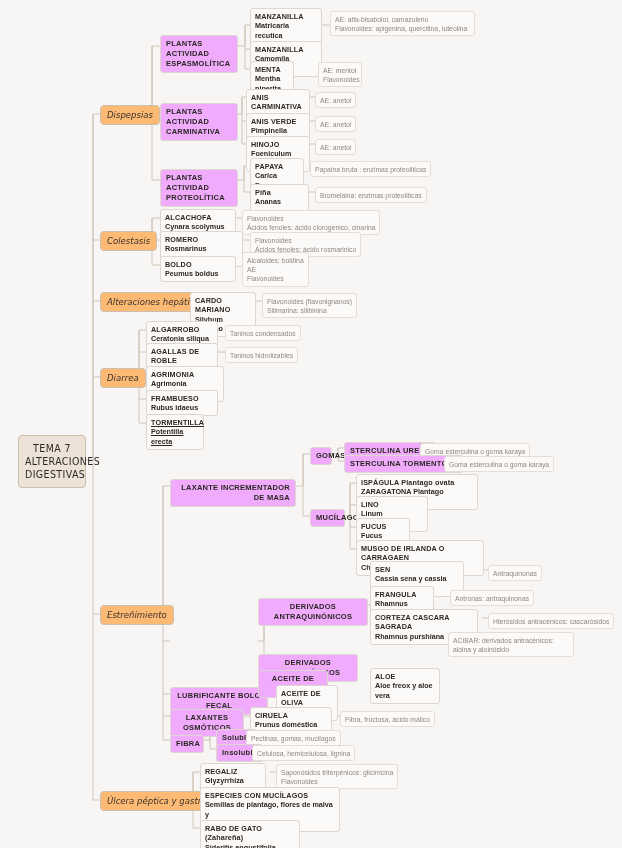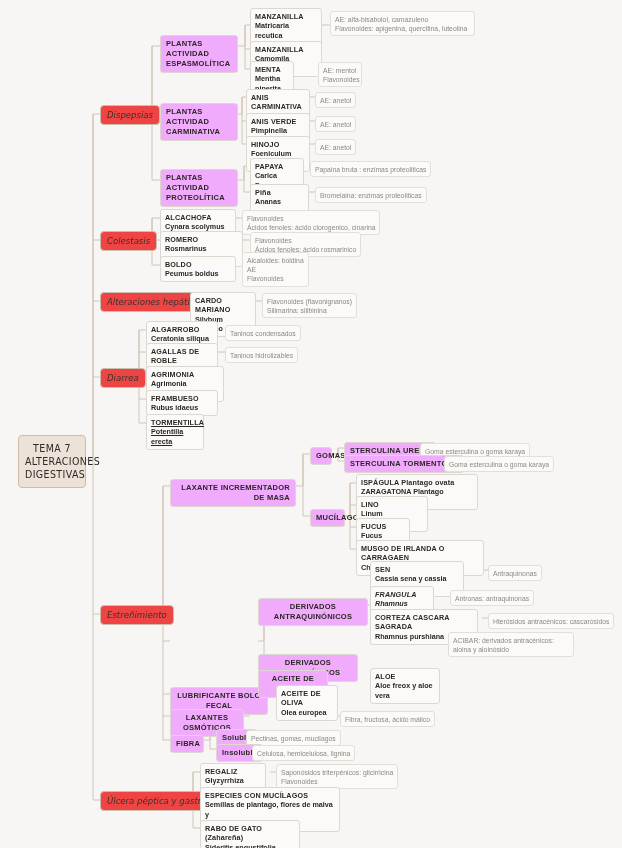--- a/index.html
+++ b/index.html
@@ -18,21 +18,21 @@
   
   .root{
     background:#ece2d8;border:1px solid #cbbcab;border-radius:4px;
     text-align:center;color:#2e2a26;
     font-family:"DejaVu Sans Condensed","DejaVu Sans",sans-serif;
     font-size:10.5px;line-height:13px;letter-spacing:.4px;
     padding:6px 6px;
   }
   
   .branch{
-    background:#ef4444;border:1px solid #cdbfb0;border-radius:4px;
+    background:#fdba74;border:1px solid #cdbfb0;border-radius:4px;
     color:#3a332c;
     font-family:"DejaVu Sans Condensed","DejaVu Sans",sans-serif;
     font-size:9.5px;line-height:12px;
     padding:3px 6px;white-space:nowrap;
     font-style:italic;
   }
   
   .group{
     background:#f0abfc;border:1px solid #ddd7d0;border-radius:3px;
     color:#2b2723;font-size:7.5px;line-height:10px;font-weight:bold;
@@ -349,21 +349,21 @@
   <div class="node group" style="left:258px;top:598px;width:110px;text-align:center;">DERIVADOS ANTRAQUINÓNICOS</div>
   <div class="node group" style="left:258px;top:654px;width:100px;text-align:center;">DERIVADOS POLIFENÓLICOS</div>
   <div class="node group" style="left:258px;top:670px;width:70px;text-align:center;">ACEITE DE RICINO</div>
 
   <div class="node plant" style="left:370px;top:561px;width:94px;">
     <div class="t">SEN</div>
     <div class="s">Cassia sena y cassia angustifolia</div>
   </div>
   <div class="node leaf" style="left:488px;top:565px;">Antraquinonas</div>
 
-  <div class="node plant" style="left:370px;top:586px;width:64px;font-style:italic;">
+  <div class="node plant" style="left:370px;top:586px;width:64px;">
     <div class="t">FRANGULA</div>
     <div class="s">Rhamnus frangula</div>
   </div>
   <div class="node leaf" style="left:450px;top:590px;">Antronas: antraquinonas</div>
 
   <div class="node plant" style="left:370px;top:609px;width:108px;">
     <div class="t">CORTEZA CASCARA SAGRADA</div>
     <div class="s">Rhamnus purshiana</div>
   </div>
   <div class="node leaf" style="left:488px;top:613px;">Hterósidos antracénicos: cascarósidos</div>
@@ -372,20 +372,24 @@
     <div class="t">ALOE</div>
     <div class="s">Aloe freox y aloe vera</div>
   </div>
   <div class="node leaf wrap" style="left:448px;top:632px;width:126px;">ACIBAR: derivados antracénicos: aloina y aloinósido</div>
 
   <div class="node plant" style="left:276px;top:685px;width:62px;">
     <div class="t">ACEITE DE OLIVA</div>
     <div class="s">Olea europea</div>
   </div>
 
+  <div class="node plant" style="left:250px;top:707px;width:82px;">
+    <div class="t">CIRUELA</div>
+    <div class="s">Prunus doméstica</div>
+  </div>
   <div class="node leaf" style="left:340px;top:711px;">Fibra, fructosa, ácido málico</div>
 
   <div class="node group" style="left:216px;top:729px;">Soluble</div>
   <div class="node leaf" style="left:246px;top:730px;">Pectinas, gomas, mucilagos</div>
   <div class="node group" style="left:216px;top:744px;">Insoluble</div>
   <div class="node leaf" style="left:252px;top:745px;">Celulosa, hemicelulosa, lignina</div>
 
   <div class="node plant" style="left:200px;top:763px;width:66px;">
     <div class="t">REGALIZ</div>
     <div class="s">Glyzyrrhiza glabra</div>

